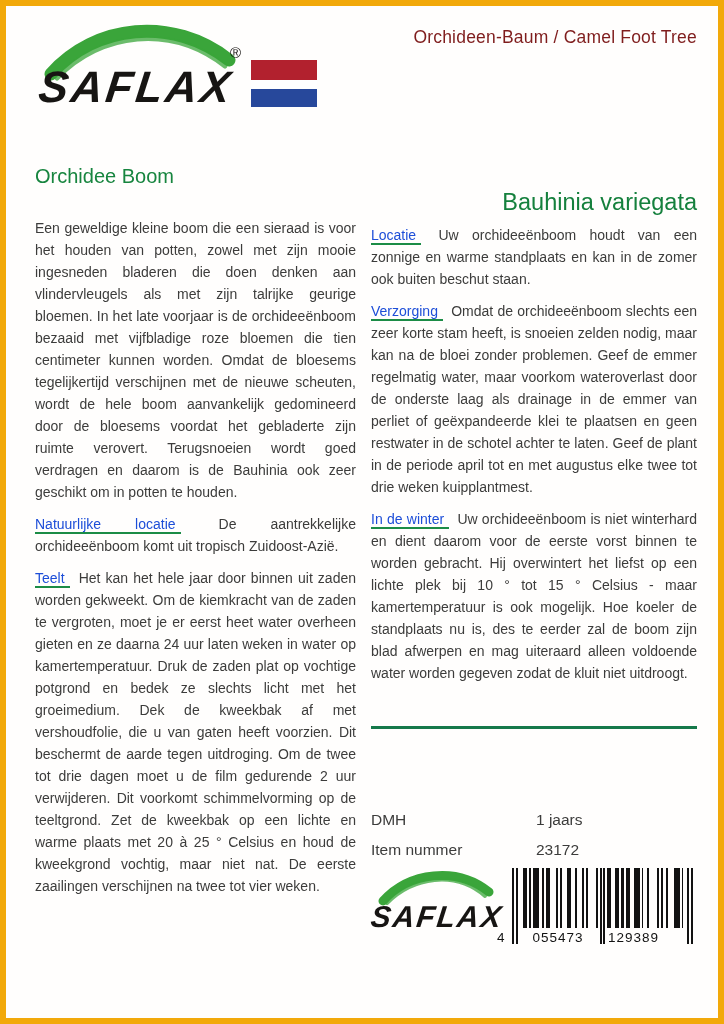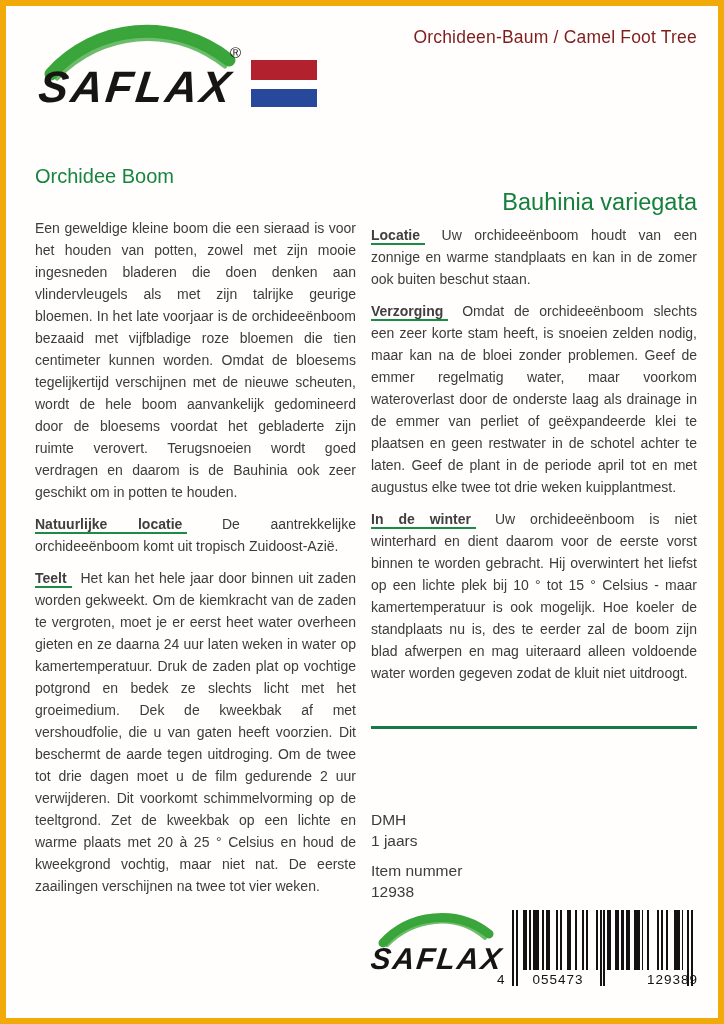--- a/index.html
+++ b/index.html
@@ -38,47 +38,47 @@
   .botanical { font-size:23.5px; line-height:26px; font-weight:400; color:#15803d; margin:64px 0 0 0; text-align:right; }
 
   .body-p {
     font-size:14px; line-height:22px;
     text-align:justify; text-justify:inter-word;
     color:#3c3c3b; margin:10px 0 0 0;
   }
   .intro { margin-top:27px; }
   .first-right { margin-top:9px; }
   .h {
-    color:#404040; font-weight:700;
+    color:#1d4ed8; font-weight:400;
     border-bottom:2.5px solid #1b8c46;
     padding-right:5px; margin-right:4px;margin-top:36px;
   }
 
   
   .divider { height:3px; background:#15794a; margin-top:42px; }
   .specs { margin-top:80px; }
-  .spec-row { display:flex; font-size:15.5px; line-height:21px; margin-top:9px;flex-direction:column; }
+  .spec-row { display:flex; font-size:15.5px; line-height:21px; margin-top:9px; }
   .spec-row:first-child { margin-top:0; }
   .spec-label { width:165px; }
   .spec-value { }
 
   .footer-row { display:flex; align-items:flex-start; margin-top:0px; }
   .logo-small { position:relative; width:140px; height:78px; }
   .logo-small .arc2 { position:absolute; left:6px; top:8px; }
   .logo-small .logo-text2 {
     position:absolute; left:0px; top:40px;
     font-size:30px; font-weight:700; font-style:italic;
     letter-spacing:2px; color:#171513; transform:skewX(-7deg);
   }
   .barcode { margin-left:auto; margin-right:4px; position:relative; width:196px; height:88px; margin-top:8px; }
   .bc-wrap { position:relative; width:181px; margin-left:15px; height:88px; }
   .bc-digits span { position:absolute; top:62px; font-size:13.5px; letter-spacing:1px; color:#121212; }
   .bc-d0 { left:-15px; }
   .bc-d1 { left:7px;  width:78px; text-align:center; }
-  .bc-d2 { left:108px; width:78px; text-align:right; }
+  .bc-d2 { left:96px; width:78px; text-align:left; }
 </style>
 </head>
 <body>
 
 <div class="page">
   <div class="content">
 
     <div class="header">
       <div class="logo-lockup">
         <svg class="logo-arc" width="196" height="62" viewBox="0 0 196 62">
@@ -113,21 +113,21 @@
 
         <div class="divider"></div>
 
         <div class="specs">
           <div class="spec-row">
             <span class="spec-label">DMH</span>
             <span class="spec-value">1 jaars</span>
           </div>
           <div class="spec-row">
             <span class="spec-label">Item nummer</span>
-            <span class="spec-value">12938</span>
+            <span class="spec-value">23172</span>
           </div>
         </div>
 
         <div class="footer-row">
           <div class="logo-small">
             <svg class="arc2" width="118" height="38" viewBox="0 0 118 38">
               <path d="M6 33 C 32 4, 80 -2, 112 24" fill="none" stroke="#3aa53a" stroke-width="9" stroke-linecap="round"></path>
               <path d="M10 35 C 36 9, 78 2, 108 28" fill="none" stroke="#3aa53a" stroke-width="4" stroke-linecap="round" opacity="0.75"></path>
             </svg>
             <span class="logo-text2">SAFLAX</span>

